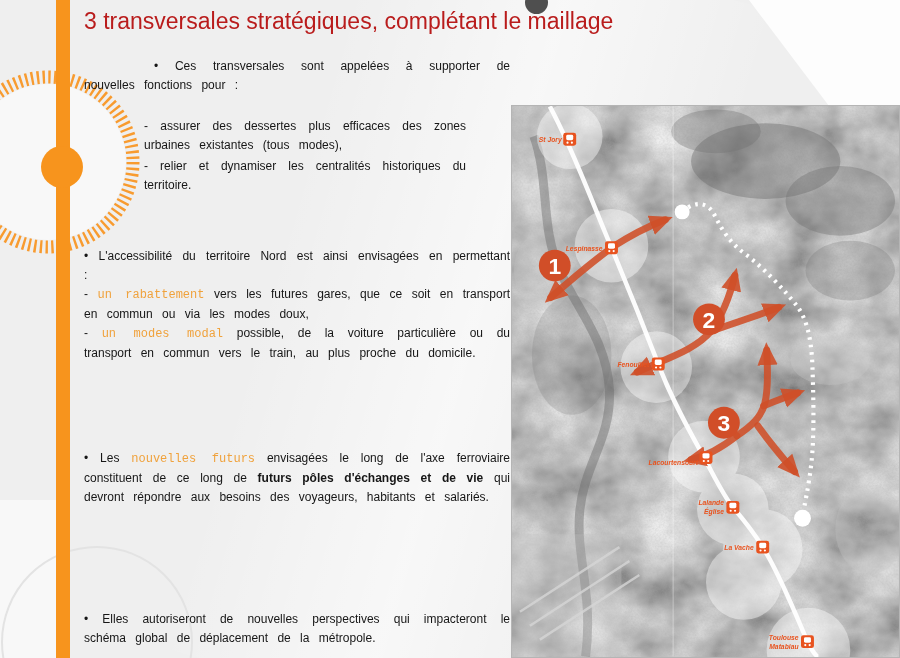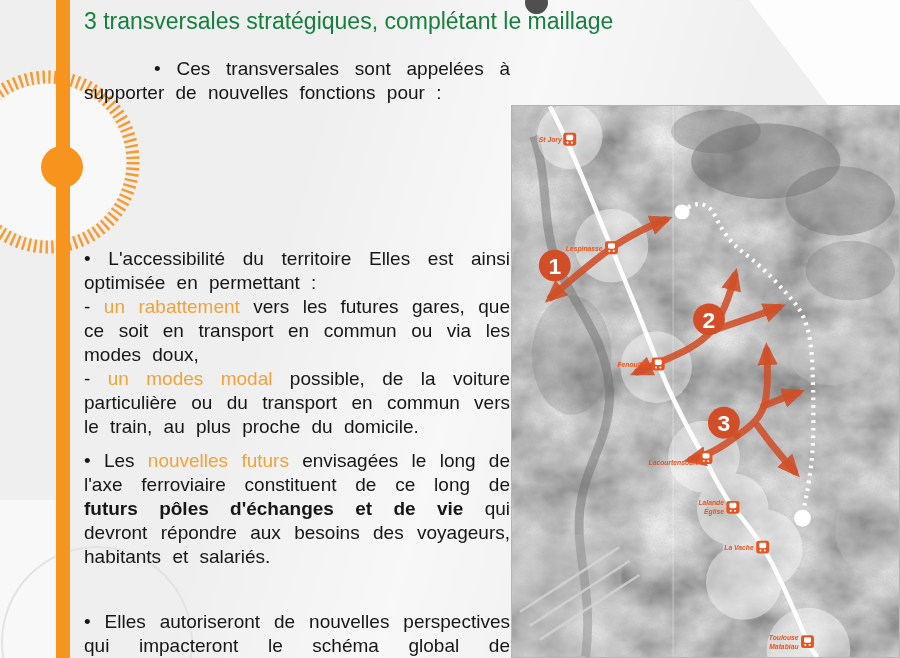--- a/index.html
+++ b/index.html
@@ -14,30 +14,30 @@
     clip-path:polygon(14px 0,165px 0,165px 106px,94px 106px);}
   .light-bl{position:absolute;left:0;top:500px;width:56px;height:158px;background:#f8f8f8;}
   .circle-outline-bl{position:absolute;left:1px;top:546px;width:188px;height:188px;border:2px solid #e3e3e3;border-radius:50%;}
   .ring-inner{position:absolute;left:-30px;top:84px;width:156px;height:156px;border-radius:50%;background:rgba(255,255,255,.55);}
   .orange-bar{position:absolute;left:56px;top:0;width:14px;height:658px;background:#f7941d;}
   .orange-dot{position:absolute;left:41px;top:146px;width:42px;height:42px;border-radius:50%;background:#f7941d;}
   .dark-dot{position:absolute;left:525px;top:-9px;width:23px;height:23px;border-radius:50%;background:#4f4f4f;}
   .ring-svg{position:absolute;left:-45px;top:64px;}
 
   
-  .page-title{position:absolute;left:84px;top:8px;width:600px;font-size:23px;line-height:26px;color:#15803d;}
-  .col{position:absolute;left:84px;width:426px;color:#161616;font-size:19px;line-height:24px;
+  .page-title{position:absolute;left:84px;top:8px;width:600px;font-size:23px;line-height:26px;color:#b91c1c;}
+  .col{position:absolute;left:84px;width:426px;color:#161616;font-size:12px;line-height:19px;
        text-align:justify;word-spacing:6px;}
   .p1{top:57px;text-indent:70px;}
   .p2{top:117px;left:144px;width:322px;}
   .p2 .sub{margin:0 0 2px 0;}
   .p3{top:247px;}
   .p4{top:449px;}
   .p5{top:610px;}
-  .hl{color:#f0a23c;}
+  .hl{color:#f0a23c;font-family:Liberation Mono, monospace;}
   .b{font-weight:bold;}
 
   
   .map-wrap{position:absolute;left:511px;top:105px;width:389px;height:553px;border:1px solid #b5b5b5;box-sizing:border-box;}
   .map-wrap svg{display:block;}
   .st-label{font-size:6.8px;font-style:italic;font-weight:bold;fill:#e8531f;}
   .badge-num{font-size:23px;font-weight:bold;fill:#ffffff;text-anchor:middle;}
 </style>
 </head>
 <body>
@@ -55,23 +55,27 @@
   </svg>
 
   <div class="orange-bar"></div>
   <div class="orange-dot"></div>
   <div class="dark-dot"></div>
 
   <div class="page-title">3 transversales stratégiques, complétant le maillage</div>
 
   <div class="col p1"><span>•</span> <span>Ces transversales sont appelées à supporter de nouvelles fonctions pour :</span></div>
 
+  <div class="col p2">
+    <div class="sub">- assurer des dessertes plus efficaces des zones urbaines existantes (tous modes),</div>
+    <div class="sub">- relier et dynamiser les centralités historiques du territoire.</div>
+  </div>
 
   <div class="col p3">
-    <div>• L'accessibilité du territoire Elles est ainsi optimisée en permettant :</div>
+    <div>• L'accessibilité du territoire Nord est ainsi envisagées en permettant :</div>
     <div><span>- </span><span class="hl">un rabattement</span><span> vers les futures gares, que ce soit en transport en commun ou via les modes doux,</span></div>
     <div><span>- </span><span class="hl">un modes modal</span><span> possible, de la voiture particulière ou du transport en commun vers le train, au plus proche du domicile.</span></div>
   </div>
 
   <div class="col p4"><span>•  Les </span><span class="hl">nouvelles futurs</span><span> envisagées le long de l'axe ferroviaire constituent de ce long de </span><span class="b">futurs pôles d'échanges et de vie</span><span> qui devront répondre aux besoins des voyageurs, habitants et salariés.</span></div>
 
   <div class="col p5">• Elles autoriseront de nouvelles perspectives qui impacteront le schéma global de déplacement de la métropole.</div>
 
   <div class="map-wrap">
     <svg width="387" height="551" viewBox="0 0 389 553">

